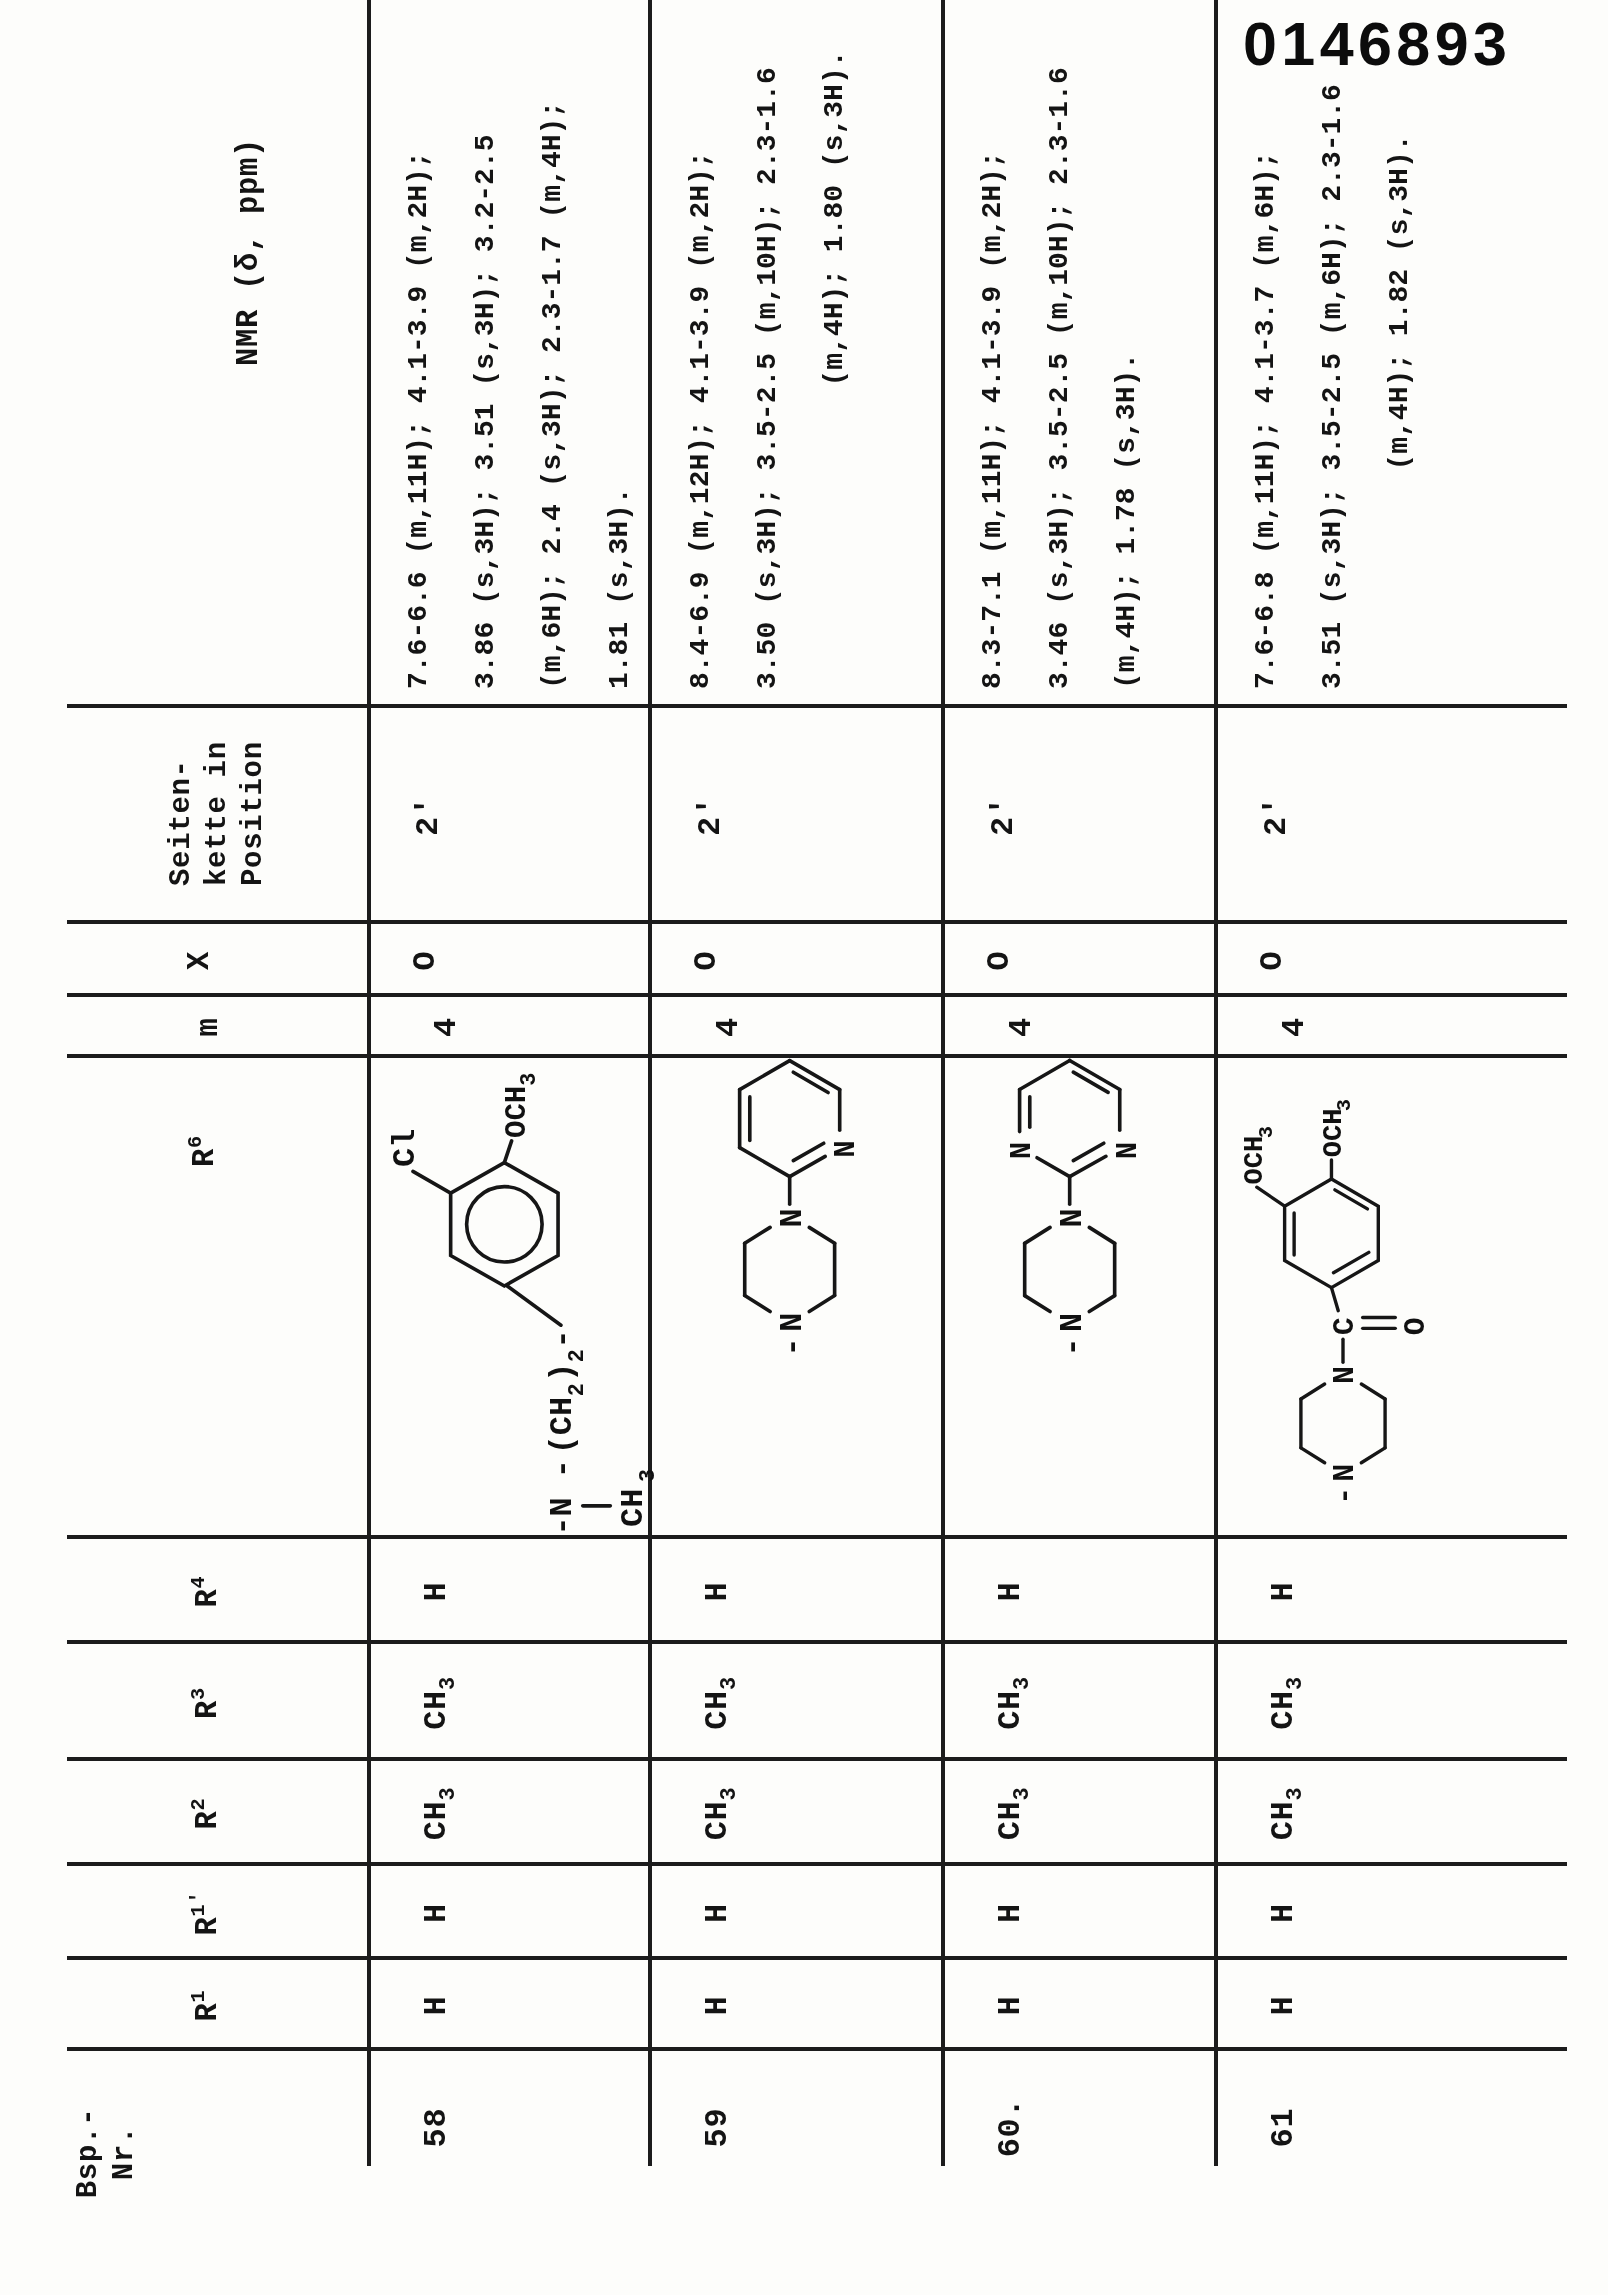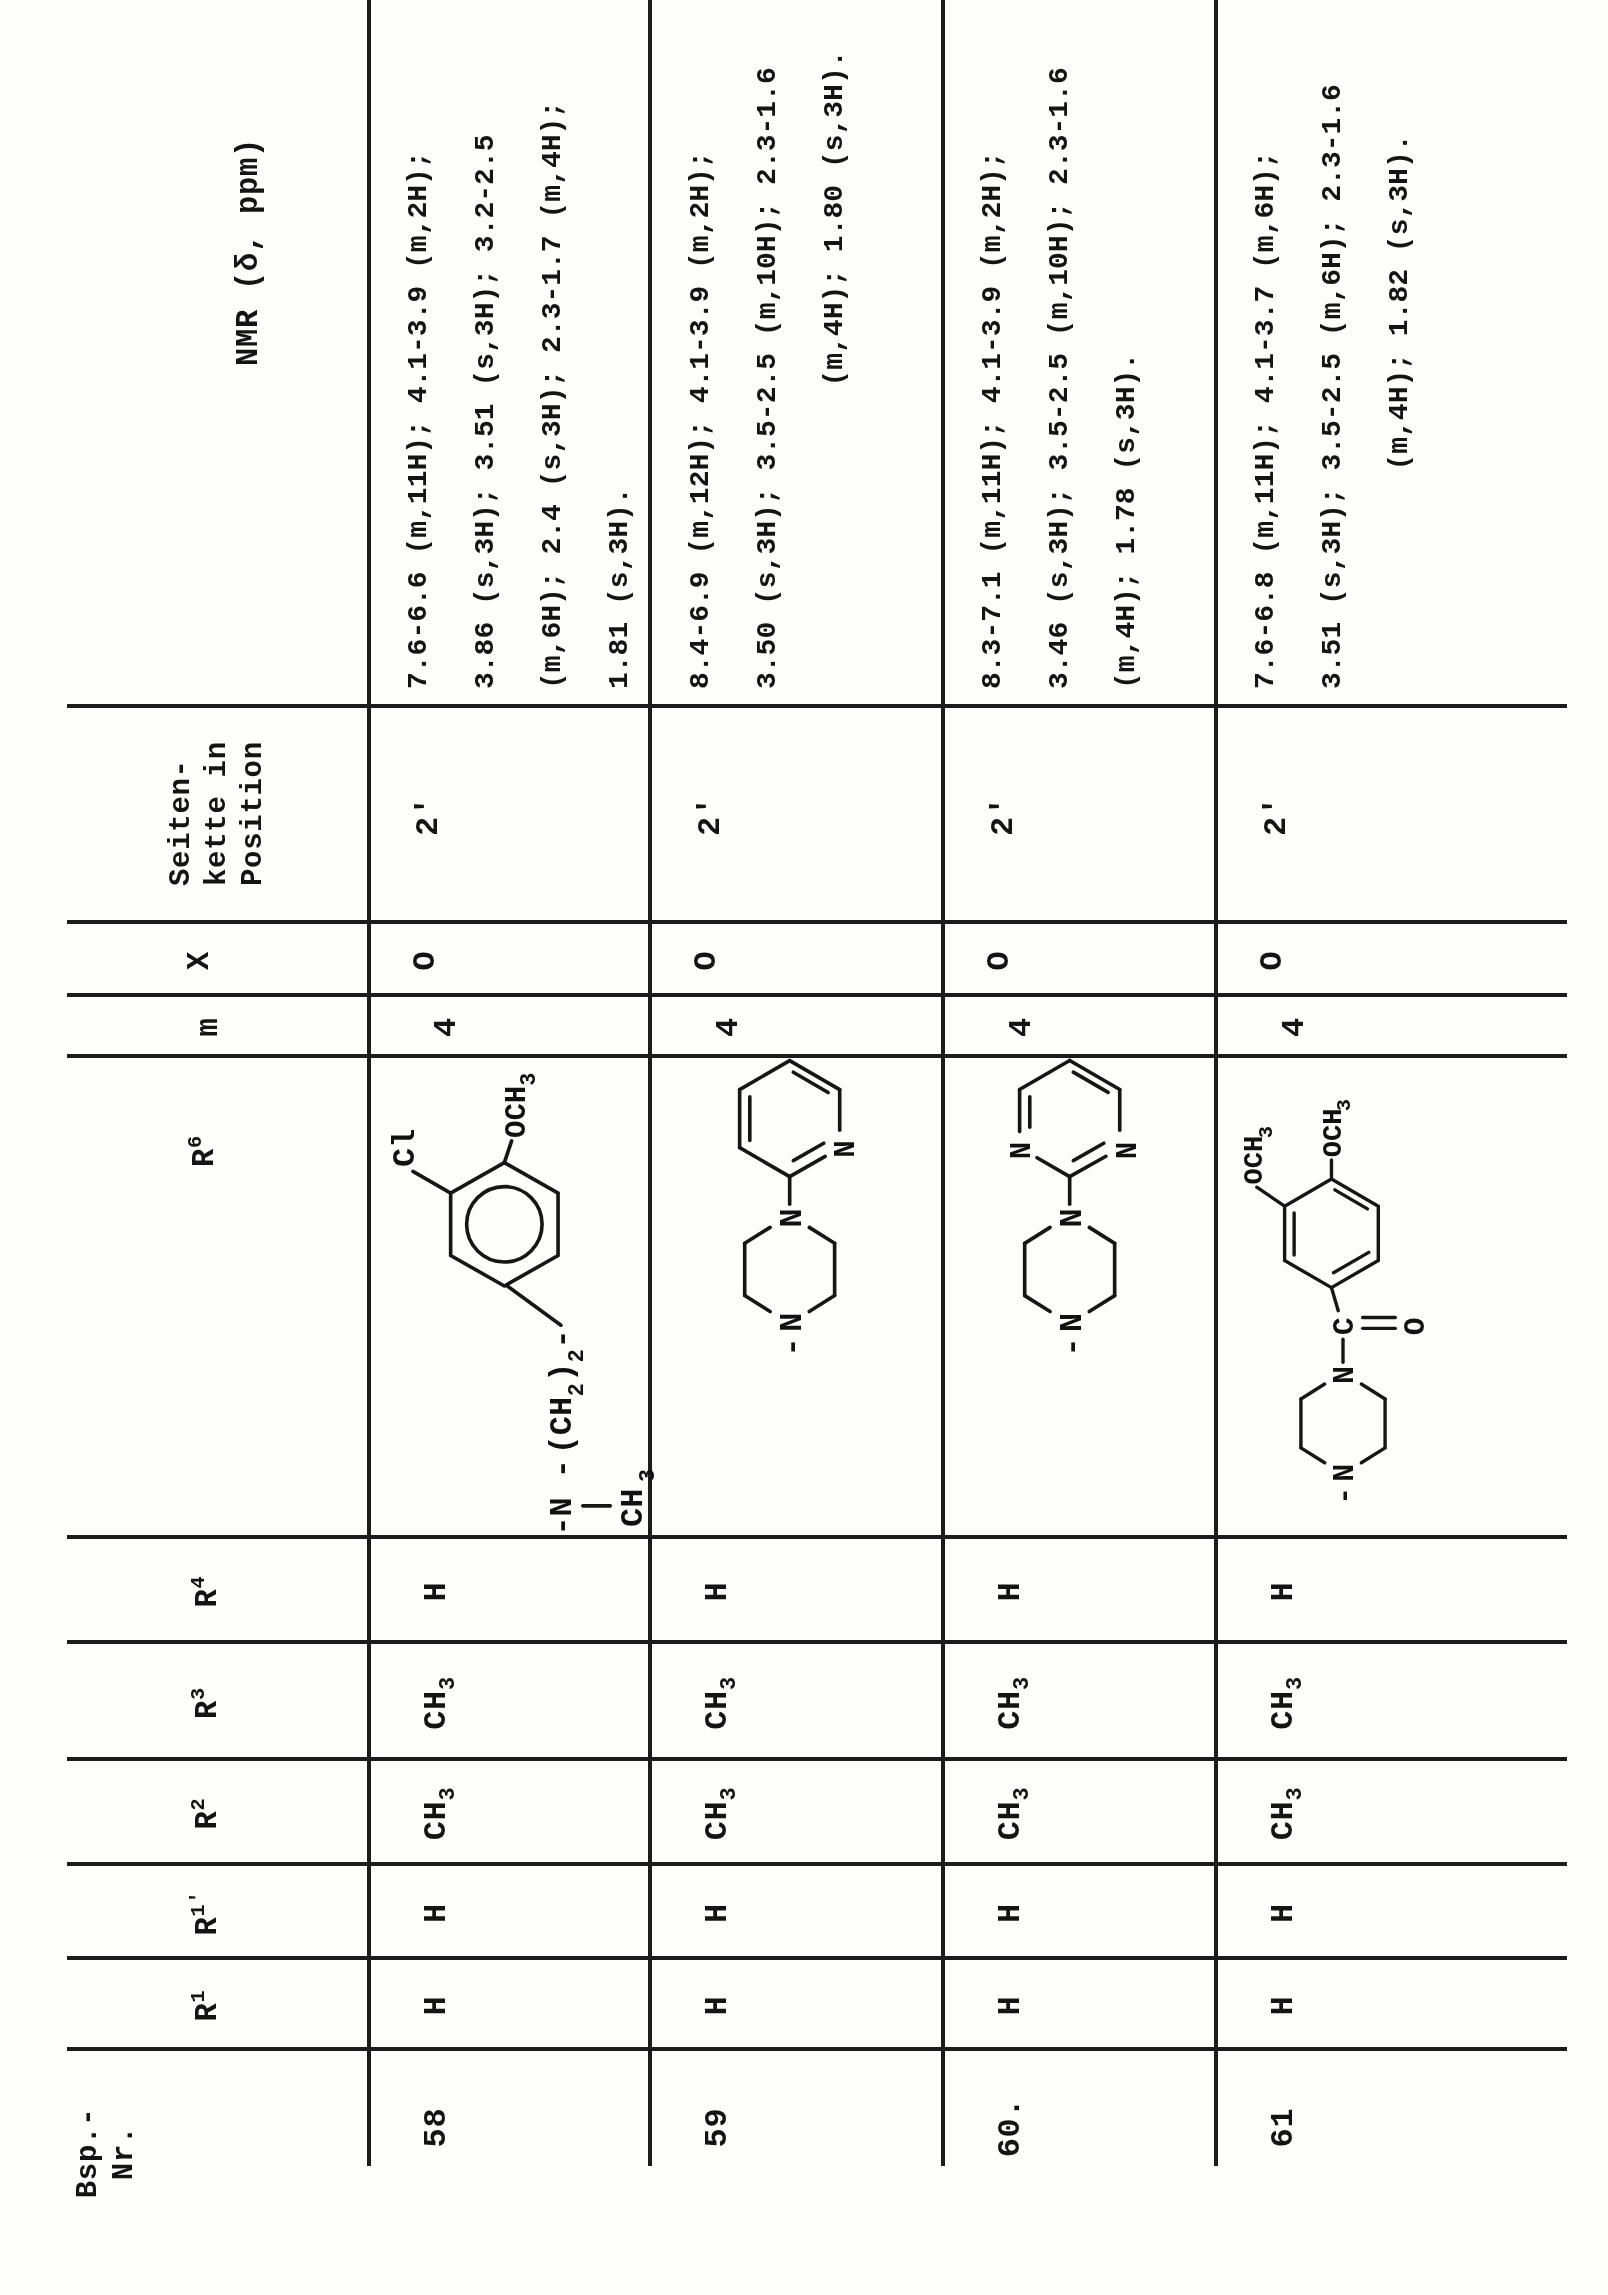--- a/index.html
+++ b/index.html
@@ -43,20 +43,21 @@
   svg.struct line, svg.struct polygon, svg.struct circle{stroke:#161616;stroke-width:5;fill:none;stroke-linecap:round;}
   svg.struct text{fill:#111;font-family:"Liberation Mono","DejaVu Sans Mono",monospace;font-weight:700;font-size:44px;}
   svg.struct text.small{font-size:30px;}
   svg.struct text.mid{font-size:40px;}
 </style>
 </head>
 <body>
 
 <div class="sheet">
 
+  <div class="patent-number">0146893</div>
 
   <div class="logical">
 
     <div class="vline" style="left:244px"></div>
     <div class="vline" style="left:335px"></div>
     <div class="vline" style="left:429px"></div>
     <div class="vline" style="left:534px"></div>
     <div class="vline" style="left:651px"></div>
     <div class="vline" style="left:756px"></div>
     <div class="vline" style="left:1237px"></div>

